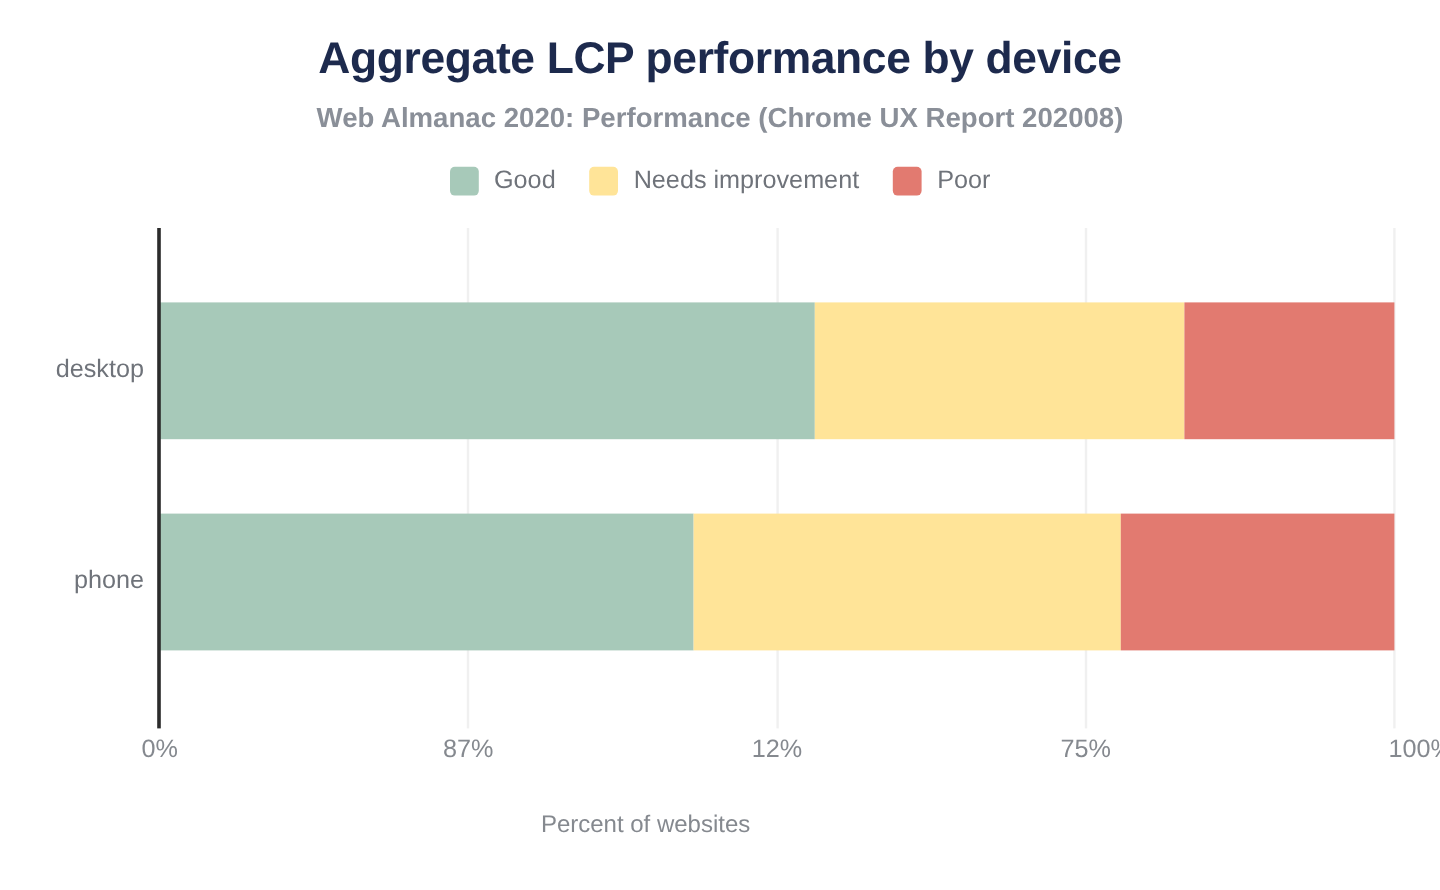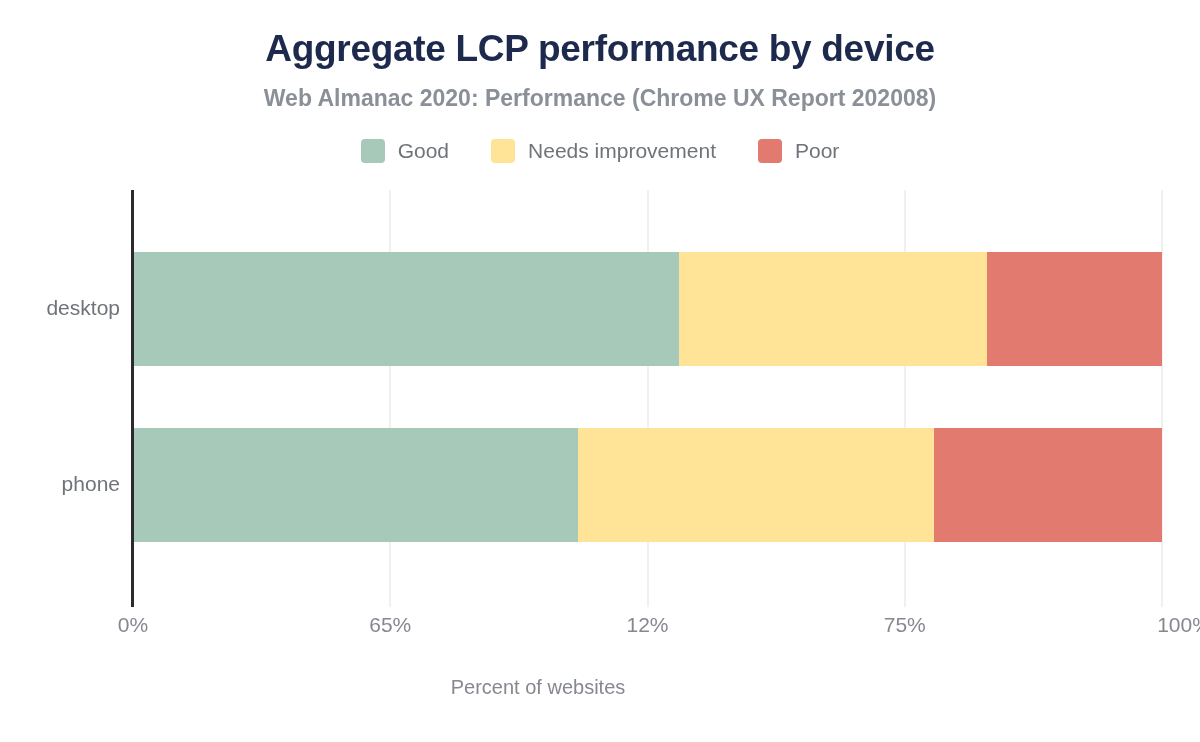--- a/index.html
+++ b/index.html
@@ -48,21 +48,21 @@
 
   
   .legend {
     position: absolute;
     top: 139px;
     left: 0;
     width: 1200px;
     display: flex;
     justify-content: center;
     align-items: flex-end;
-    gap: 42px;
+    gap: 28px;
   }
   .legend-item {
     display: flex;
     align-items: center;
     gap: 13px;
   }
   .legend-swatch {
     width: 24px;
     height: 24px;
     border-radius: 4px;
@@ -190,17 +190,17 @@
   <div class="y-axis-labels" id="y-axis-labels">
       <div class="y-tick" style="top: 106px;">desktop</div>
       <div class="y-tick" style="top: 282px;">phone</div>
     </div>
 
   <div id="x-axis-labels"></div>
 
   <div class="x-axis-title">Percent of websites</div>
 
 <div class="x-tick" style="left: 133px;">0%</div>
-    <div class="x-tick" style="left: 390.25px;">65%</div>
+    <div class="x-tick" style="left: 390.25px;">87%</div>
     <div class="x-tick" style="left: 647.5px;">12%</div>
     <div class="x-tick" style="left: 904.75px;">75%</div>
     <div class="x-tick" style="left: 1184px;">100%</div>
   </div>
 
 </body></html>

